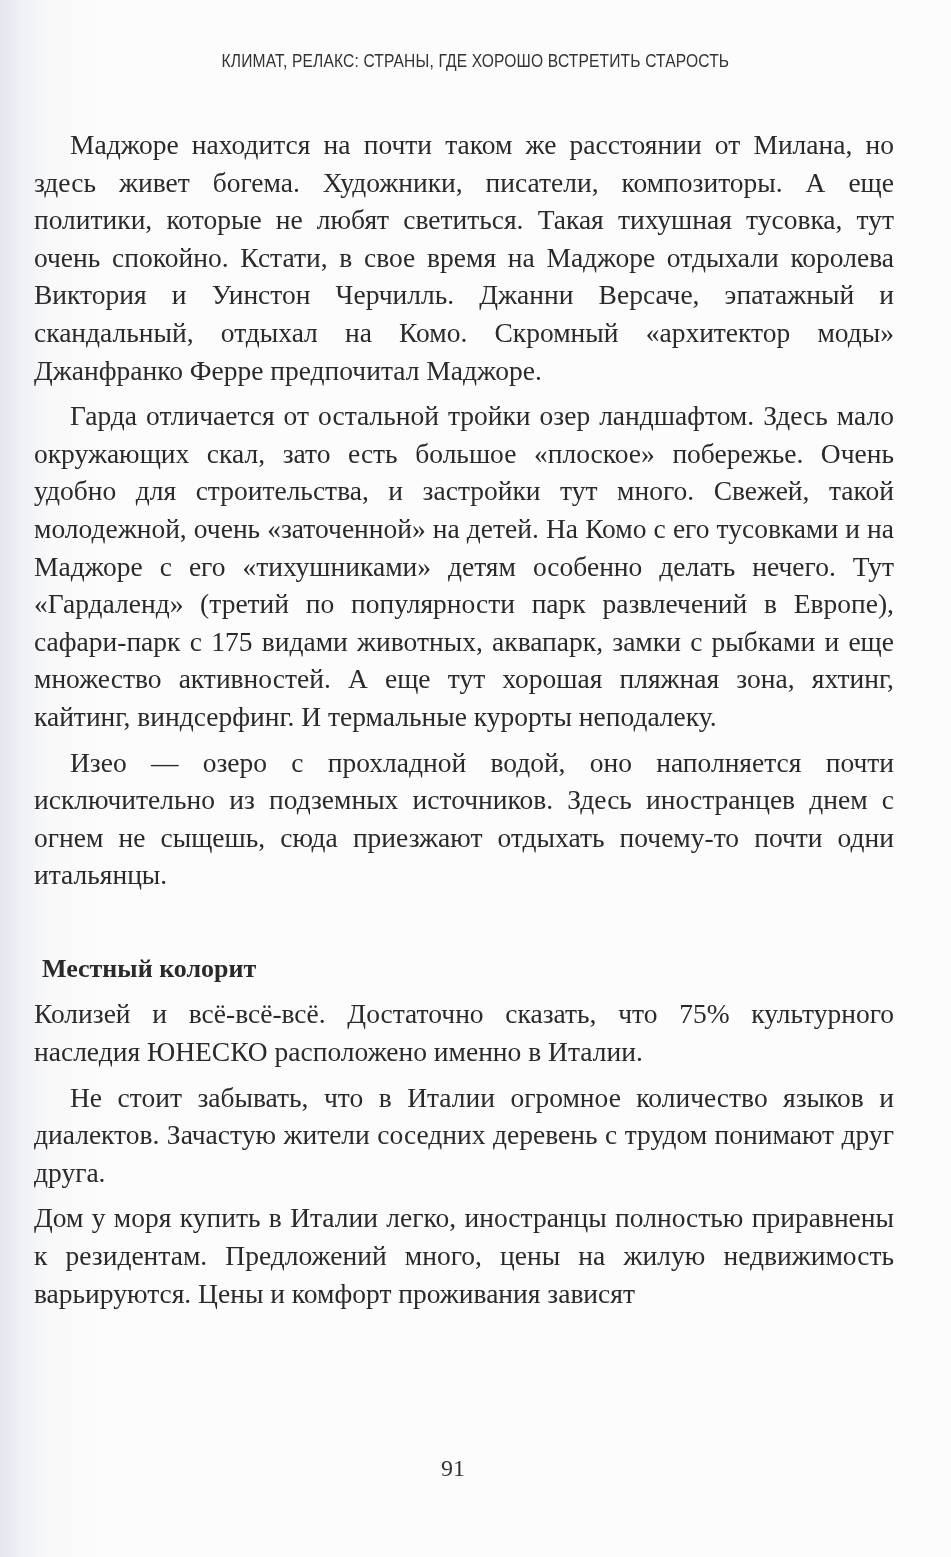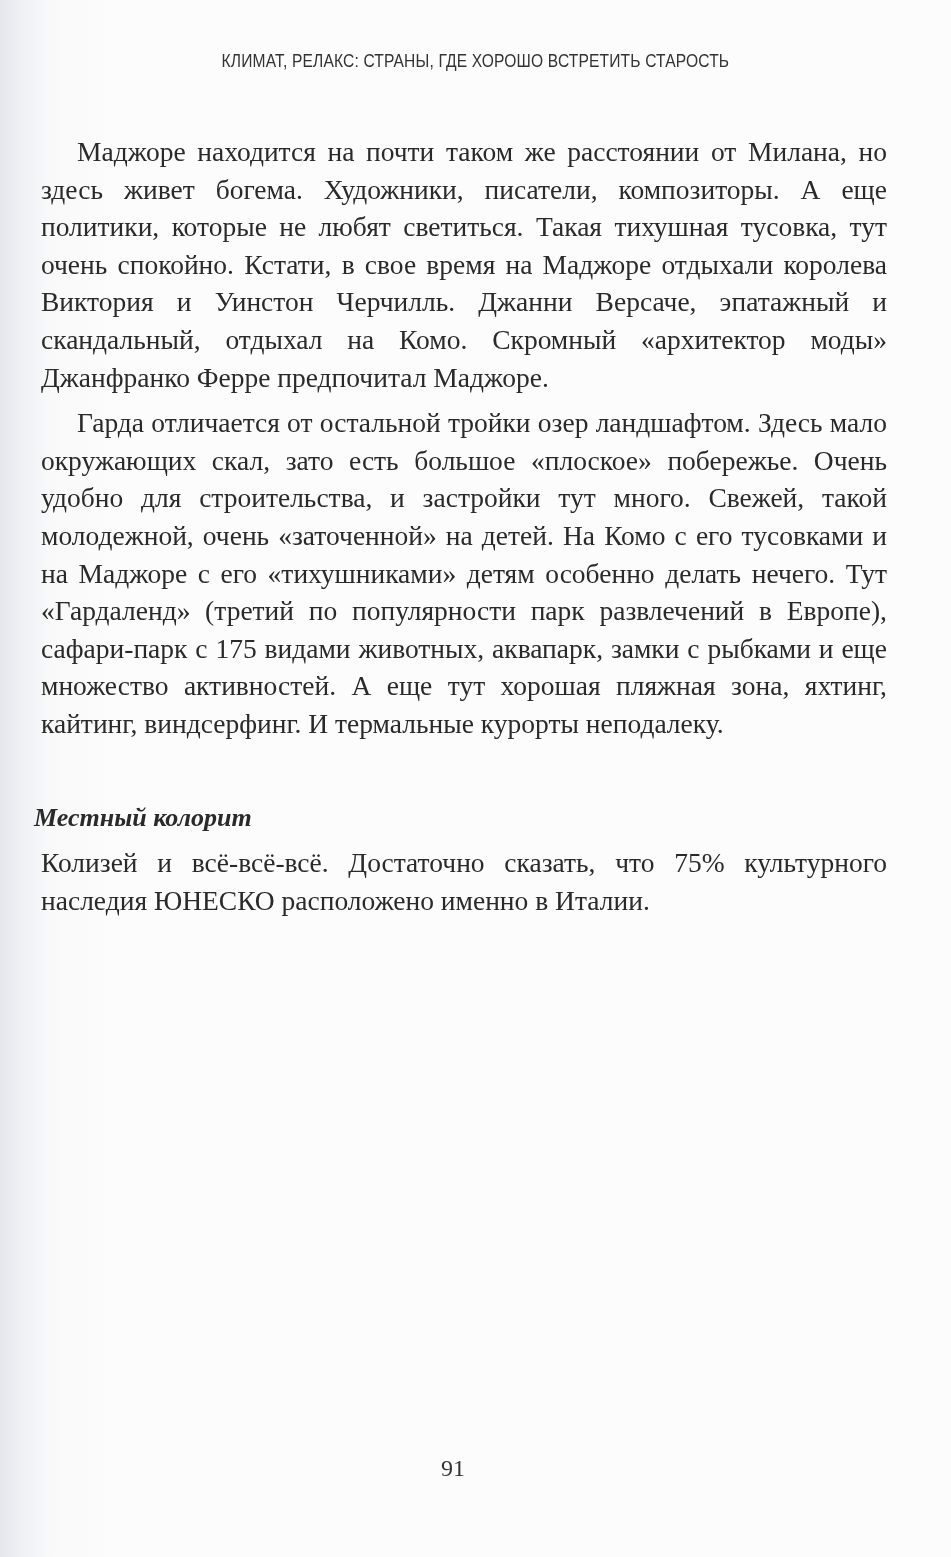--- a/index.html
+++ b/index.html
@@ -16,40 +16,43 @@
     font-size: 19px; letter-spacing: 0.2px;
     color: #333;
     transform: scaleX(0.82); transform-origin: 475px 0;
   }
   .text {
     position: absolute; left: 34px; top: 126px; width: 860px;
     font-family: "Liberation Serif", serif;
     font-size: 27.5px; line-height: 37.6px;
     text-align: justify;
   }
-  .text p { margin: 7px; text-indent: 36px; }
+  .text p { margin: 0; text-indent: 36px; }
   .text p.noindent { text-indent: 0; }
   .text p:not(:first-child) { margin-top: 8px; }
   .text h3 {
-    margin: 56px 0 0 0; font-weight: bold; font-size: 26px; line-height: 37.6px; font-style: italic;
+    margin: 56px 0 0 8px; font-weight: bold; font-size: 26px; line-height: 37.6px;
   }
   .text h3 + p { margin-top: 0; }
   .text h3.sec2 { margin-top: 36px; }
   .folio {
     position: absolute; top: 1455px; left: 0; width: 906px; text-align: center;
     font-family: "Liberation Serif", serif; font-size: 24px; color: #333;
   }
 </style>
 </head>
 <body>
 
 <div class="running-head">КЛИМАТ, РЕЛАКС: СТРАНЫ, ГДЕ ХОРОШО ВСТРЕТИТЬ СТАРОСТЬ</div>
 
 <div class="text">
   <p>Маджоре находится на почти таком же расстоянии от Милана, но здесь живет богема. Художники, писатели, композиторы. А еще политики, которые не любят светиться. Такая тихушная тусовка, тут очень спокойно. Кстати, в свое время на Маджоре отдыхали королева Виктория и Уинстон Черчилль. Джанни Версаче, эпатажный и скандальный, отдыхал на Комо. Скромный «архитектор моды» Джанфранко Ферре предпочитал Маджоре.</p>
   <p>Гарда отличается от остальной тройки озер ландшафтом. Здесь мало окружающих скал, зато есть большое «плоское» побережье. Очень удобно для строительства, и застройки тут много. Свежей, такой молодежной, очень «заточенной» на детей. На Комо с его тусовками и на Маджоре с его «тихушниками» детям особенно делать нечего. Тут «Гардаленд» (третий по популярности парк развлечений в Европе), сафари-парк с 175 видами животных, аквапарк, замки с рыбками и еще множество активностей. А еще тут хорошая пляжная зона, яхтинг, кайтинг, виндсерфинг. И термальные курорты неподалеку.</p>
+  <p>Изео — озеро с прохладной водой, оно наполняется почти исключительно из подземных источников. Здесь иностранцев днем с огнем не сыщешь, сюда приезжают отдыхать почему-то почти одни итальянцы.</p>
 
   <h3>Местный колорит</h3>
   <p class="noindent">Колизей и всё-всё-всё. Достаточно сказать, что 75% культурного наследия ЮНЕСКО расположено именно в Италии.</p>
+  <p>Не стоит забывать, что в Италии огромное количество языков и диалектов. Зачастую жители соседних деревень с трудом понимают друг друга.</p>
 
+  <p class="noindent">Дом у моря купить в Италии легко, иностранцы полностью приравнены к резидентам. Предложений много, цены на жилую недвижимость варьируются. Цены и комфорт проживания зависят</p>
 </div>
 
 <div class="folio">91</div>
 
 </body></html>

